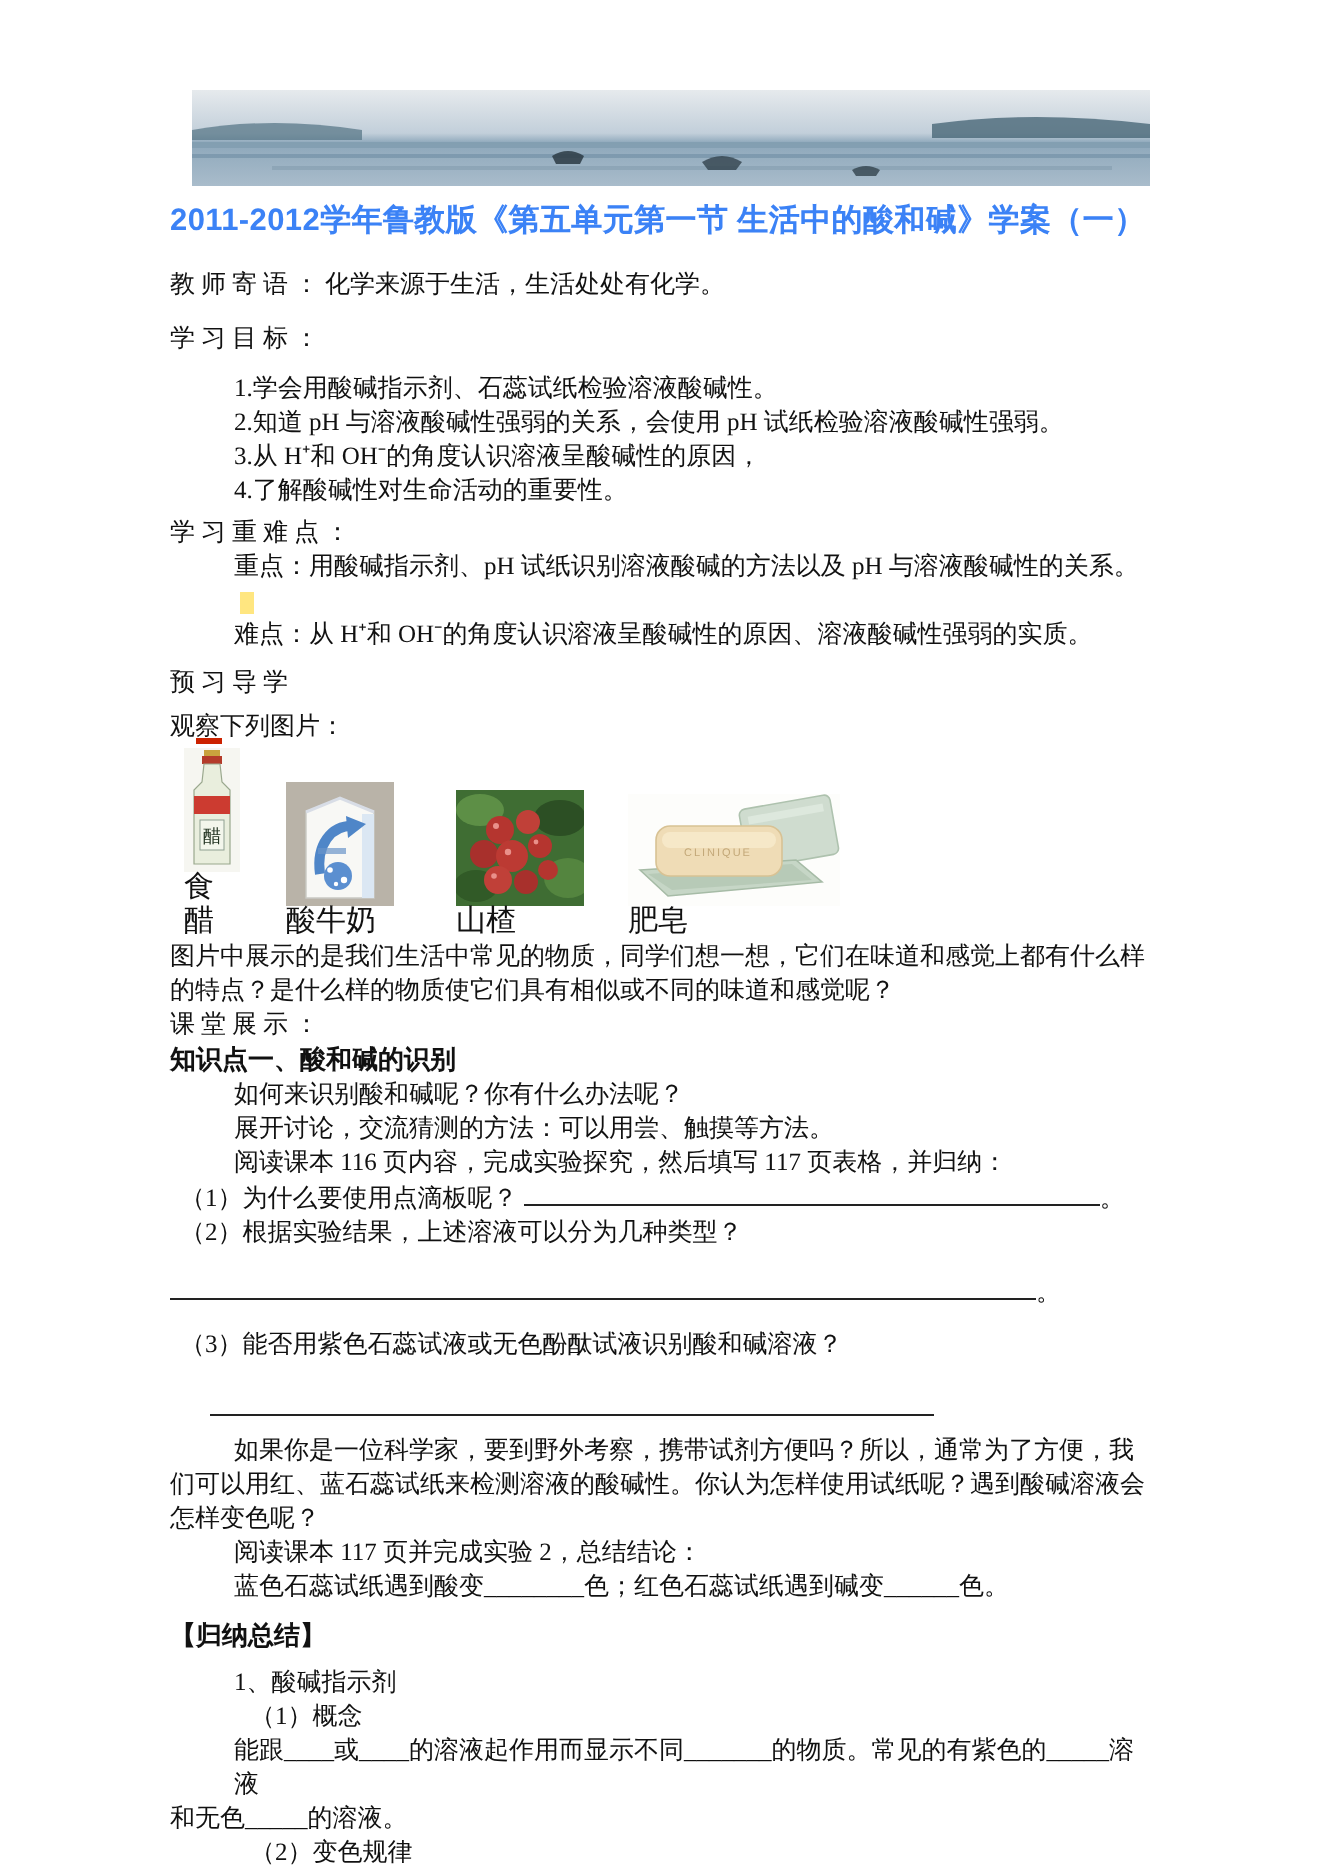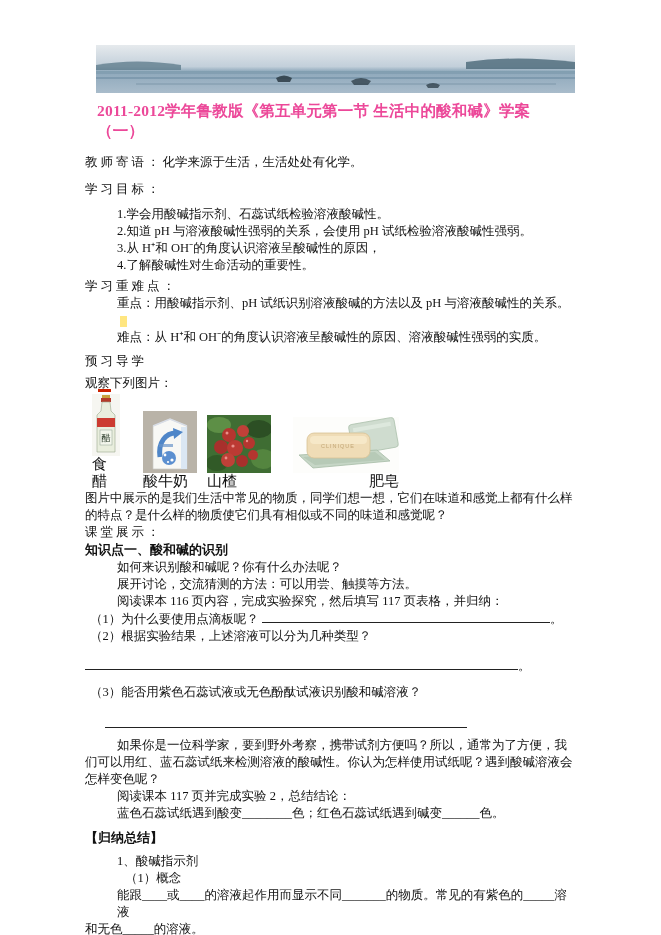--- a/index.html
+++ b/index.html
@@ -19,22 +19,22 @@
     margin-top:3px; font-size:17px; font-weight:bold; letter-spacing:2px;
     color:#e32b14; text-shadow:1px 1px 0 rgba(120,20,8,0.45);
     font-family:"Liberation Serif", serif;
   }
   .banner-line2 {
     font-size:13.5px; font-weight:bold; letter-spacing:1px; color:#e84a2c;
     margin-top:-2px; font-family:"Liberation Sans", sans-serif;
   }
 
   .doc-title {
-    margin:8px 0 0 12px; font-size:15.5px; line-height:20px; font-weight:bold;
-    color:#ec4899; font-family:Liberation Serif, serif; letter-spacing:0.2px;
+    margin:8px 0 0 0; font-size:15.5px; line-height:20px; font-weight:bold;
+    color:#3b82f6; font-family:Liberation Sans, sans-serif; letter-spacing:0.2px;
   }
 
   .sec { letter-spacing:3px; }
   .ind32 { padding-left:32px; }
   .ind40 { padding-left:40px; }
   .ind5  { padding-left:5px; }
   .ti2   { text-indent:32px; }
 
   .bold-hei { font-family:"Liberation Sans", sans-serif; font-weight:bold; font-size:13px; line-height:18px; }
 
@@ -105,21 +105,21 @@
           <rect width="28" height="62" fill="#f6f6f1"></rect>
           <rect x="10" y="1" width="8" height="4" fill="#c9a23e"></rect>
           <rect x="9" y="4" width="10" height="4" fill="#b43b2a"></rect>
           <path d="M10 8 L18 8 L19 17 L23 21 L23 58 L5 58 L5 21 L9 17 Z" fill="#e9eedd" stroke="#9aa88e" stroke-width="0.6"></path>
           <rect x="5" y="24" width="18" height="9" fill="#cc3b30"></rect>
           <rect x="8" y="36" width="12" height="15" fill="#f3f6ec" stroke="#8fa092" stroke-width="0.5"></rect>
           <text x="14" y="47" font-size="9" fill="#223322" text-anchor="middle" font-family="Liberation Serif, serif">醋</text>
         </svg>
         <span class="fig-label">食醋</span>
       </div>
-      <div class="fig" style="width:54px; margin-right:10px">
+      <div class="fig" style="width:54px; margin-right:31px">
         <svg width="54" height="62">
           <rect width="54" height="62" fill="#b9b3a8"></rect>
           <path d="M10 15 L27 8 L44 15 L44 58 L10 58 Z" fill="#f8f8f5" stroke="#c9c9c4" stroke-width="0.7"></path>
           <path d="M10 15 L27 8 L44 15" fill="none" stroke="#d8dde6" stroke-width="1.5"></path>
           <rect x="38" y="16" width="6" height="42" fill="#dbe7f3"></rect>
           <path d="M17 46 C15 32 22 21 35 22" stroke="#4f86c8" stroke-width="5" fill="none"></path>
           <path d="M30 17 L40 21 L31 28 Z" fill="#4f86c8"></path>
           <circle cx="26" cy="47" r="7" fill="#5b8fd0"></circle>
           <circle cx="22" cy="44" r="1.4" fill="#fff"></circle>
           <circle cx="29" cy="49" r="1.6" fill="#fff"></circle>
@@ -156,21 +156,21 @@
           <g transform="rotate(-10 80 22)">
             <rect x="58" y="4" width="46" height="30" rx="3" fill="#cfdccf" stroke="#aec2ae" stroke-width="0.8"></rect>
             <rect x="62" y="8" width="38" height="4" fill="#dde8dd"></rect>
           </g>
           <path d="M6 38 L84 33 L97 44 L20 51 Z" fill="#c6d6c6" stroke="#a6bba6" stroke-width="0.8"></path>
           <path d="M10 40 L82 35 L92 43 L22 48 Z" fill="#b7cab7"></path>
           <rect x="14" y="16" width="63" height="25" rx="7" fill="#efdcb6" stroke="#d8c294" stroke-width="0.8"></rect>
           <rect x="17" y="19" width="57" height="8" rx="4" fill="#f6e8c8"></rect>
           <text x="45" y="31" font-size="5.5" fill="#c3a878" text-anchor="middle" font-family="Liberation Sans, sans-serif" letter-spacing="1">CLINIQUE</text>
         </svg>
-        <span class="fig-label" style="text-align:right">肥皂</span>
+        <span class="fig-label" style="text-align:left">肥皂</span>
       </div>
     </div>
 
     <p>图片中展示的是我们生活中常见的物质，同学们想一想，它们在味道和感觉上都有什么样的特点？是什么样的物质使它们具有相似或不同的味道和感觉呢？</p>
 
     <p class="sec">课堂展示：</p>
     <p class="bold-hei">知识点一、酸和碱的识别</p>
     <p class="ind32">如何来识别酸和碱呢？你有什么办法呢？</p>
     <p class="ind32">展开讨论，交流猜测的方法：可以用尝、触摸等方法。</p>
     <p class="ind32">阅读课本 116 页内容，完成实验探究，然后填写 117 页表格，并归纳：</p>

